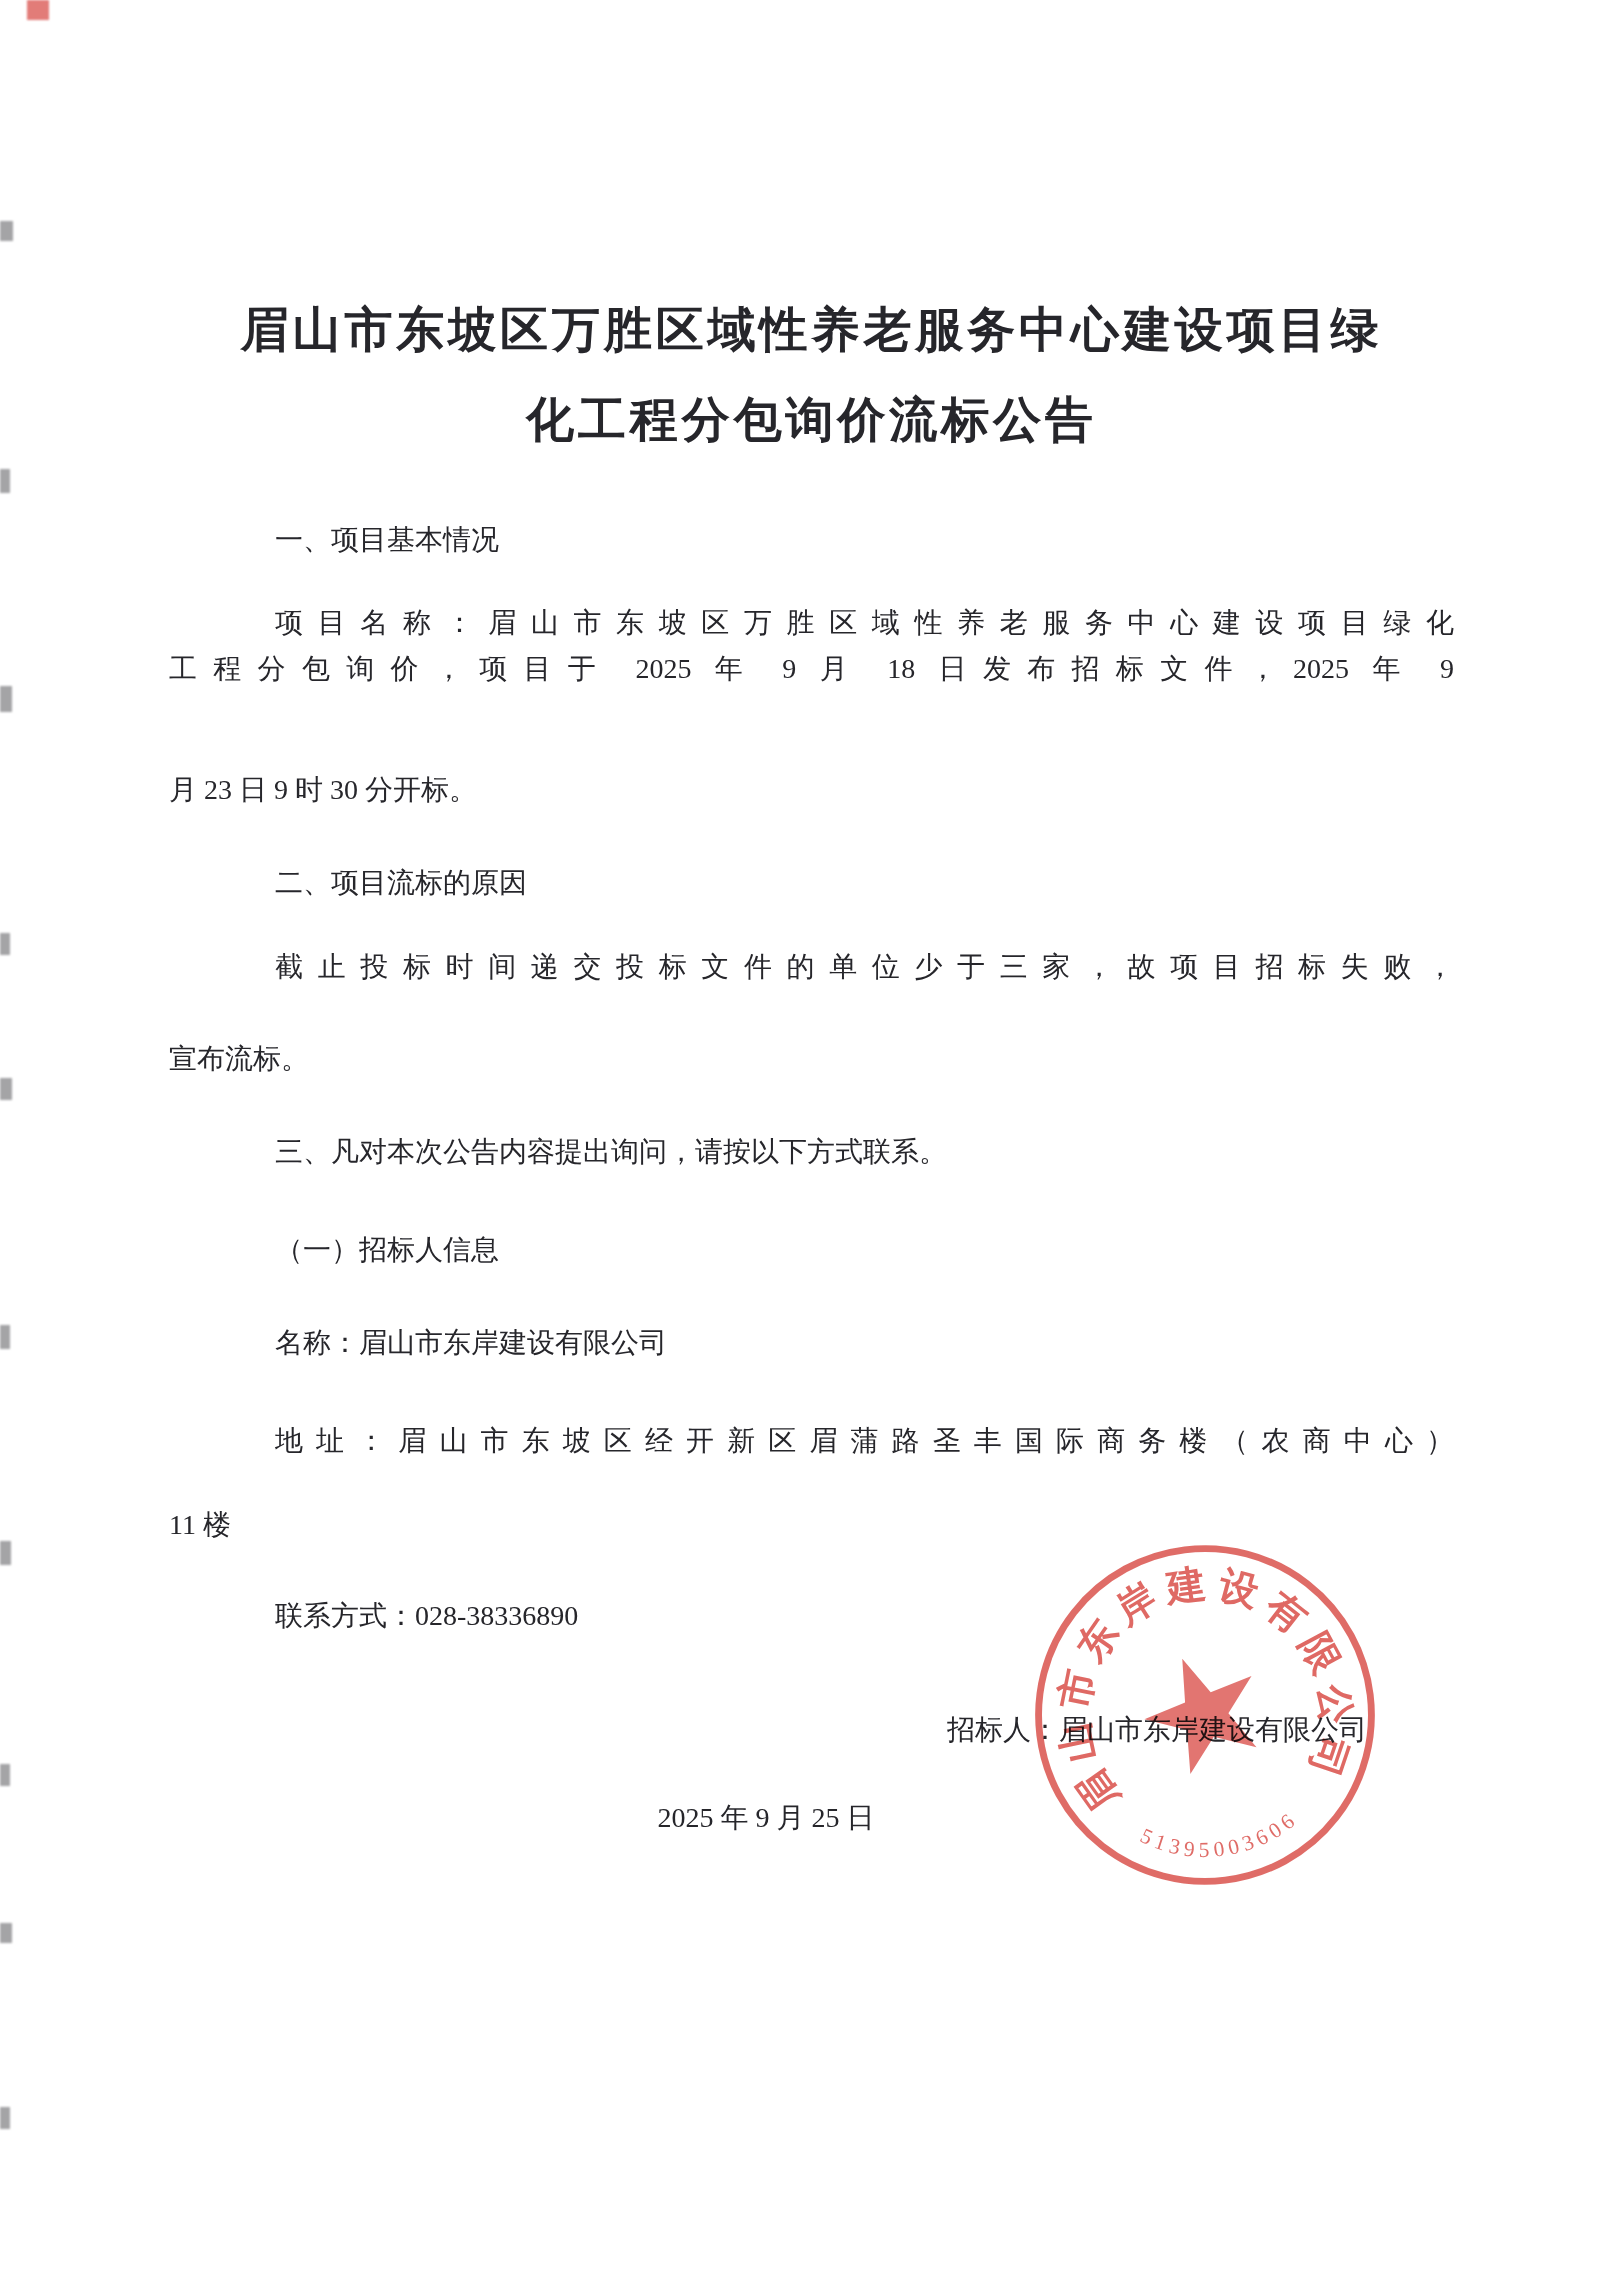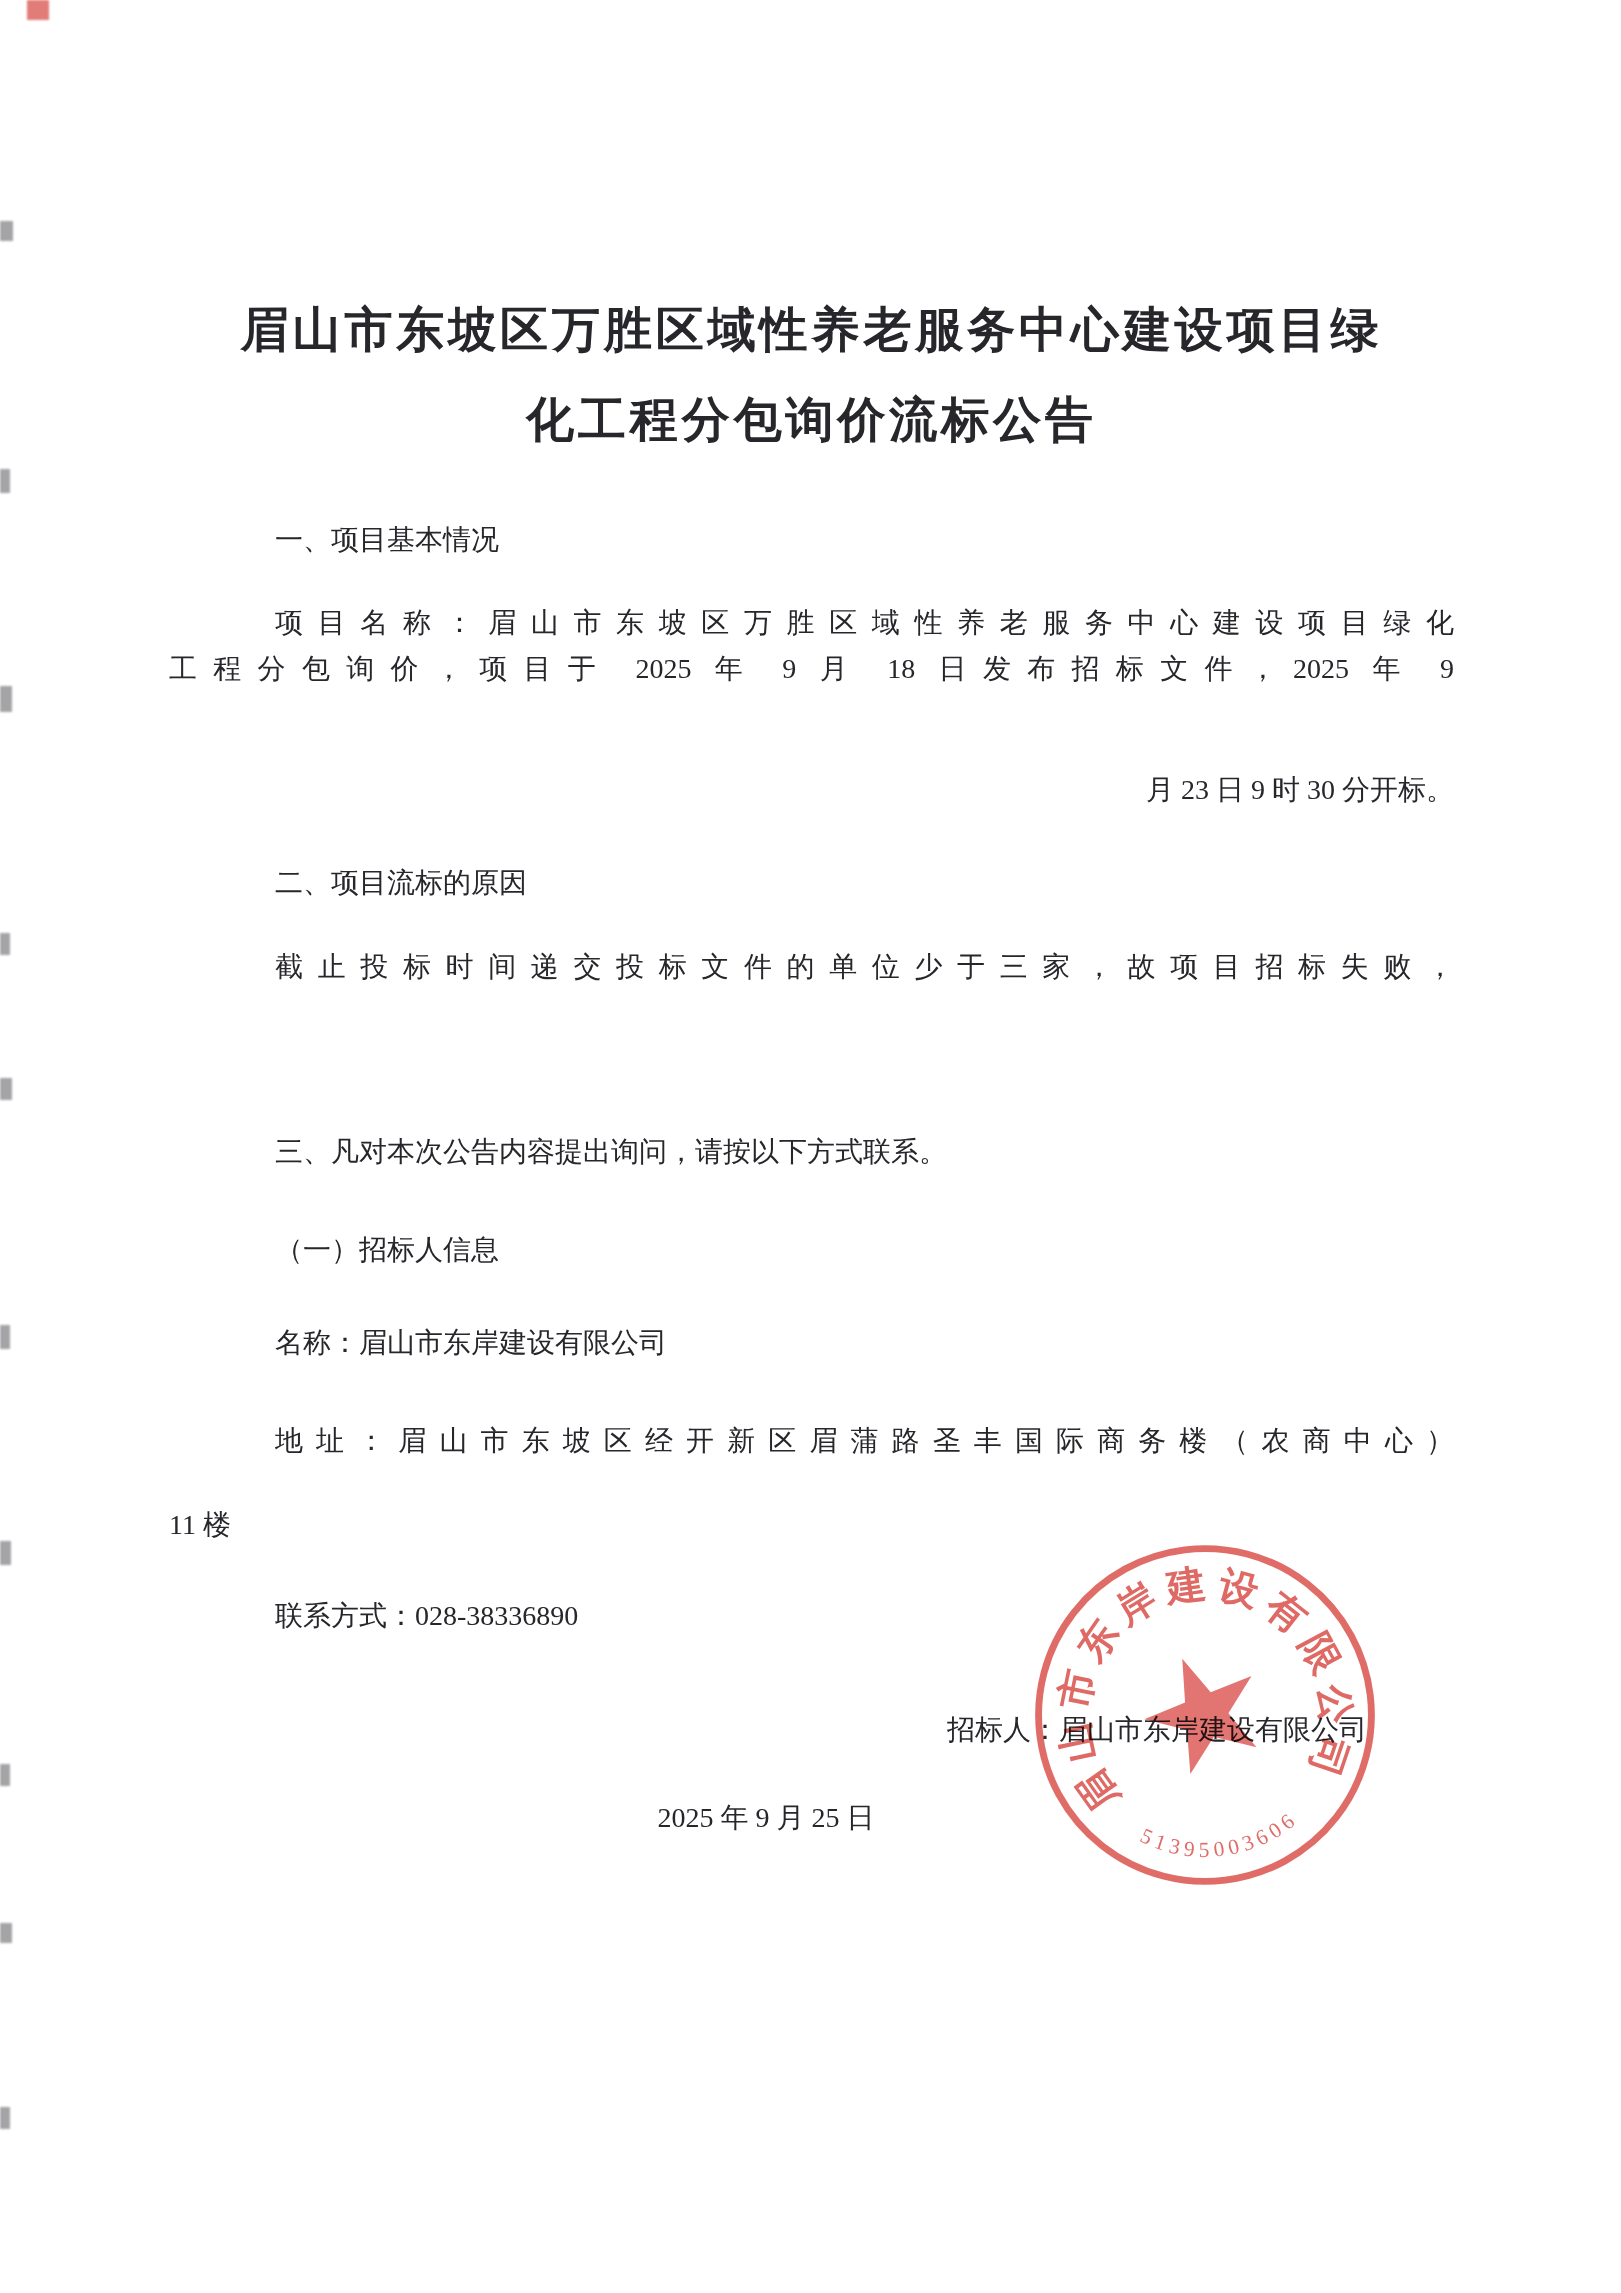--- a/index.html
+++ b/index.html
@@ -78,24 +78,25 @@
   <div class="artifact" style="left:0; top:1764px; width:9.8px; height:21.6px;"></div>
   <div class="artifact" style="left:0; top:1923px; width:11.8px; height:19.6px;"></div>
   <div class="artifact" style="left:0; top:2107px; width:9.8px; height:21.6px;"></div>
 
   <div class="title-line" style="top:384px;">化工程分包询价流标公告</div>
   <div class="title-line" style="top:294px;">眉山市东坡区万胜区域性养老服务中心建设项目绿</div>
 
   <div class="line indent" style="top:508px;">一、项目基本情况</div>
   <div class="line indent stretch" style="top:591px;">项目名称：眉山市东坡区万胜区域性养老服务中心建设项目绿化</div>
   <div class="line stretch" style="top:637px;">工程分包询价，项目于 2025 年 9 月 18 日发布招标文件，2025 年 9</div>
-  <div class="line" style="top:758px;text-align:right;">月 23 日 9 时 30 分开标。</div>
+  <div class="line" style="top:758px;">月 23 日 9 时 30 分开标。</div>
 
   <div class="line indent" style="top:851px;">二、项目流标的原因</div>
   <div class="line indent stretch" style="top:935px;">截止投标时间递交投标文件的单位少于三家，故项目招标失败，</div>
+  <div class="line" style="top:1027px;">宣布流标。</div>
 
   <div class="line indent" style="top:1120px;">三、凡对本次公告内容提出询问，请按以下方式联系。</div>
   <div class="line indent" style="top:1218px;">（一）招标人信息</div>
   <div class="line indent stretch" style="top:1409px;">地址：眉山市东坡区经开新区眉蒲路圣丰国际商务楼（农商中心）</div>
   <div class="line indent" style="top:1311px;">名称：眉山市东岸建设有限公司</div>
   <div class="line" style="top:1493px;">11 楼</div>
   <div class="line indent" style="top:1584px;">联系方式：028-38336890</div>
 
   <div class="line right-align" style="top:1698px; width:1198px;">招标人：眉山市东岸建设有限公司</div>
   <div class="line right-align" style="top:1786px; width:1194px;text-align:center;">2025 年 9 月 25 日</div>

